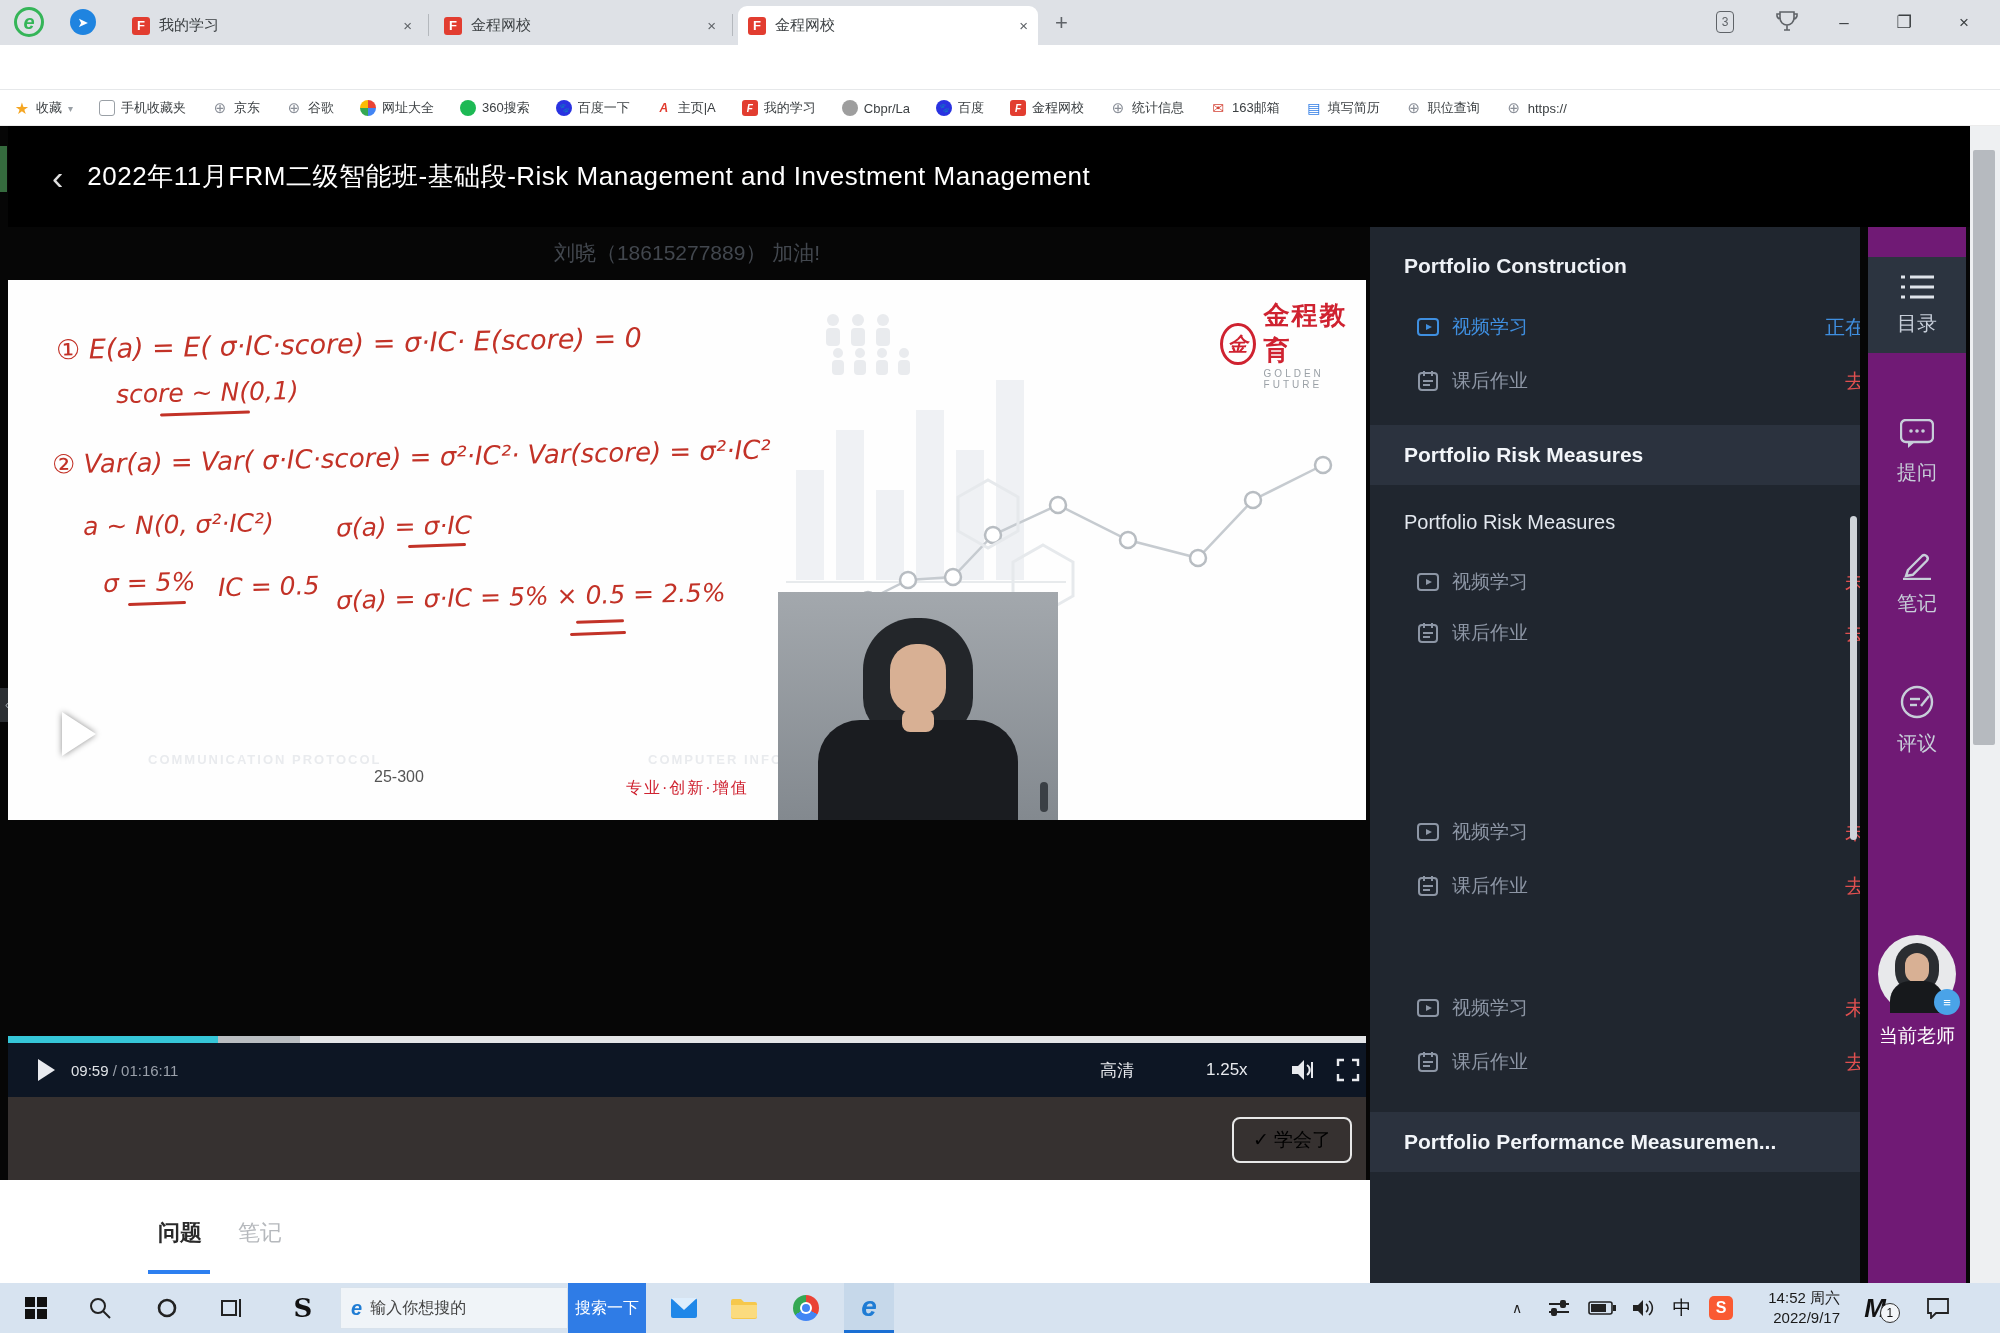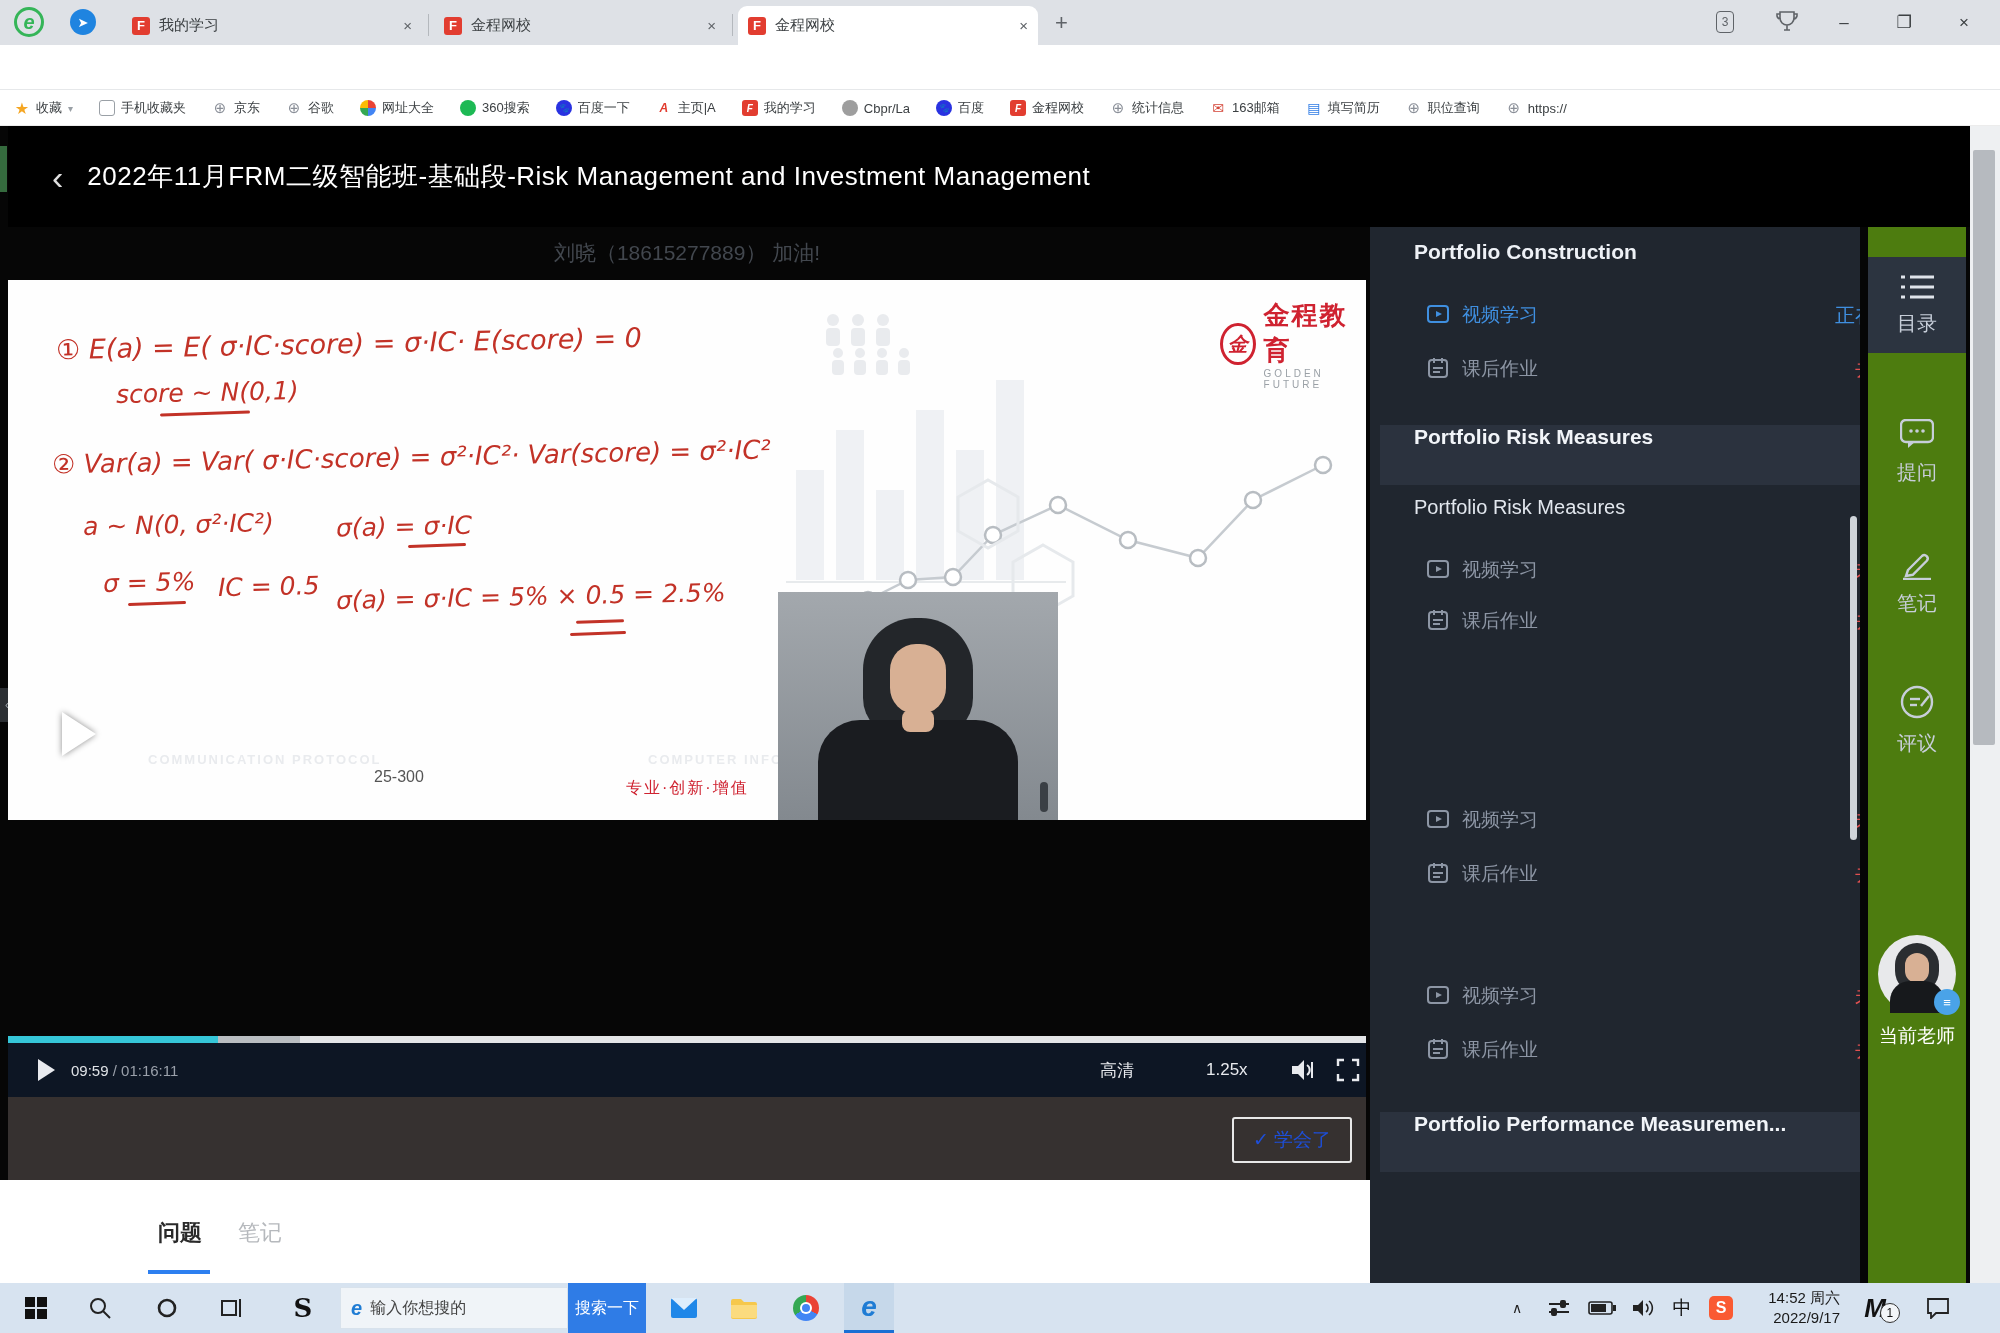--- a/index.html
+++ b/index.html
@@ -32,34 +32,34 @@
 .vheader{left:8px;top:126px;width:1988px;height:101px;background:#000;display:flex;align-items:center;color:#fff}
 .vtitle{font-size:26px;font-weight:500;letter-spacing:.5px}
 .slide{left:8px;top:280px;width:1358px;height:540px;background:#fefefe;overflow:hidden}
 .formula{position:absolute;color:#c23227;font-size:25px;font-style:italic;white-space:nowrap;transform:rotate(-1.2deg);font-family:"DejaVu Sans",sans-serif}
 .redline{position:absolute;height:3px;background:#c23227;border-radius:2px;transform:rotate(-2deg)}
 .faint{position:absolute;color:#e9ebee;font-size:13px;letter-spacing:2px;font-weight:bold}
 .cam{left:778px;top:592px;width:280px;height:228px;background:linear-gradient(180deg,#a3a8ad,#83898f);overflow:hidden}
 .ctrl{left:8px;top:1043px;width:1358px;height:54px;background:#0d1624;display:flex;align-items:center;color:#9aa0aa;font-size:15px}
 .pbar{left:8px;top:1036px;height:7px}
 .learnbar{left:8px;top:1097px;width:1358px;height:83px;background:#363130}
-.learnbtn{left:1232px;top:1117px;width:120px;height:46px;border:2px solid #e8e8e8;border-radius:3px;color:#1d4ed8;font-size:19px;display:flex;align-items:center;justify-content:center;background:transparent}
+.learnbtn{left:1232px;top:1117px;width:120px;height:46px;border:2px solid #e8e8e8;border-radius:8px;color:#000000;font-size:19px;display:flex;align-items:center;justify-content:center;background:transparent}
 .whitefoot{left:0;top:1180px;width:1370px;height:103px;background:#fff}
 .btab{font-size:22px}
 
 .outline{left:1370px;top:227px;width:490px;height:1056px;background:#20262f;overflow:hidden}
-.srow{position:absolute;left:10px;width:559px;display:flex;}
+.srow{position:absolute;left:0;width:559px;display:flex;align-items:center}
 .chapter{padding-left:34px;color:#eef1f6;font-size:21px;font-weight:600}
 .band{background:#2b323e;color:#f2f5f9;font-size:21px;font-weight:bold;padding-left:34px}
 .lesson{padding-left:34px;color:#e2e7ee;font-size:20px}
 .act{padding-left:46px;color:#8d96a5;font-size:19px;gap:12px}
 .act .st{position:absolute;right:24px;font-size:20px}
 .red{color:#e05050}.blue{color:#3f8fe0}
 
-.rail{left:1868px;top:227px;width:98px;height:1056px;background:#4d7c0f}
+.rail{left:1868px;top:227px;width:98px;height:1056px;background:#701a75}
 .railitem{position:absolute;left:0;width:98px;display:flex;flex-direction:column;align-items:center;gap:10px;color:#c7ced9;font-size:20px}
 .railitem.on{background:#2c3440}
 .avatar{width:78px;height:78px;border-radius:50%;background:#e8e9eb;position:relative;overflow:visible}
 
 .vscroll{left:1970px;top:126px;width:30px;height:1157px;background:#eef0f2}
 .vthumb{left:1973px;top:150px;width:22px;height:595px;background:#b6babf;border-radius:2px}
 .sthumb{left:1850px;top:516px;width:7px;height:324px;background:#cfd4da;border-radius:4px}
 
 .taskbar{left:0;top:1283px;width:2000px;height:50px;background:#d7e3f0;display:flex;align-items:center}
 .tbi{position:absolute;top:1283px;height:50px;display:flex;align-items:center;justify-content:center}

